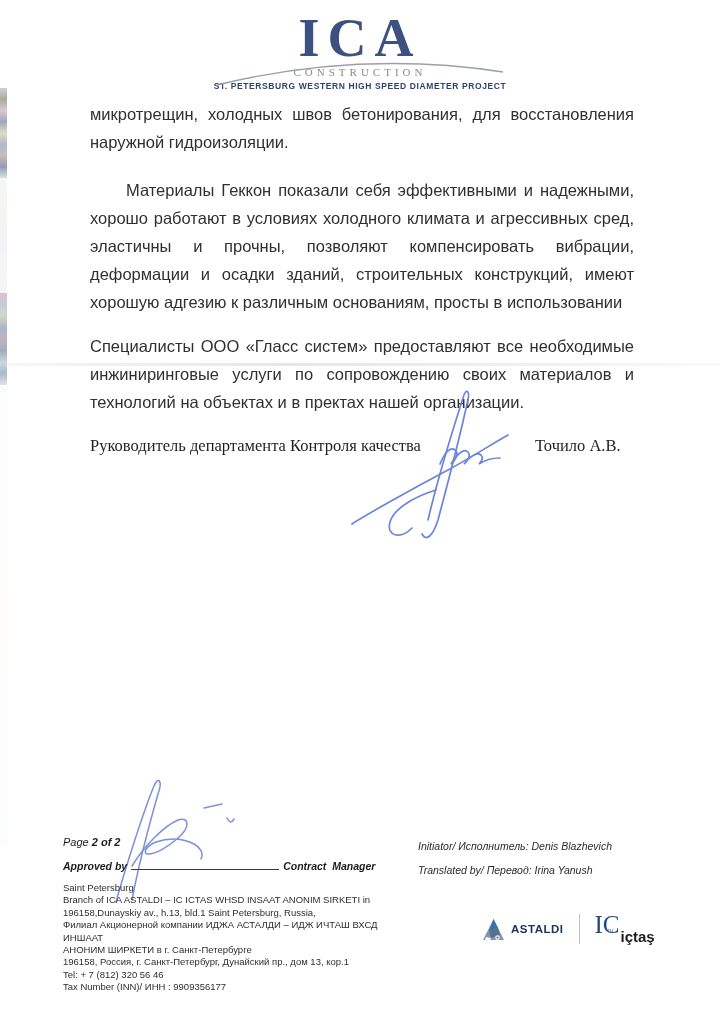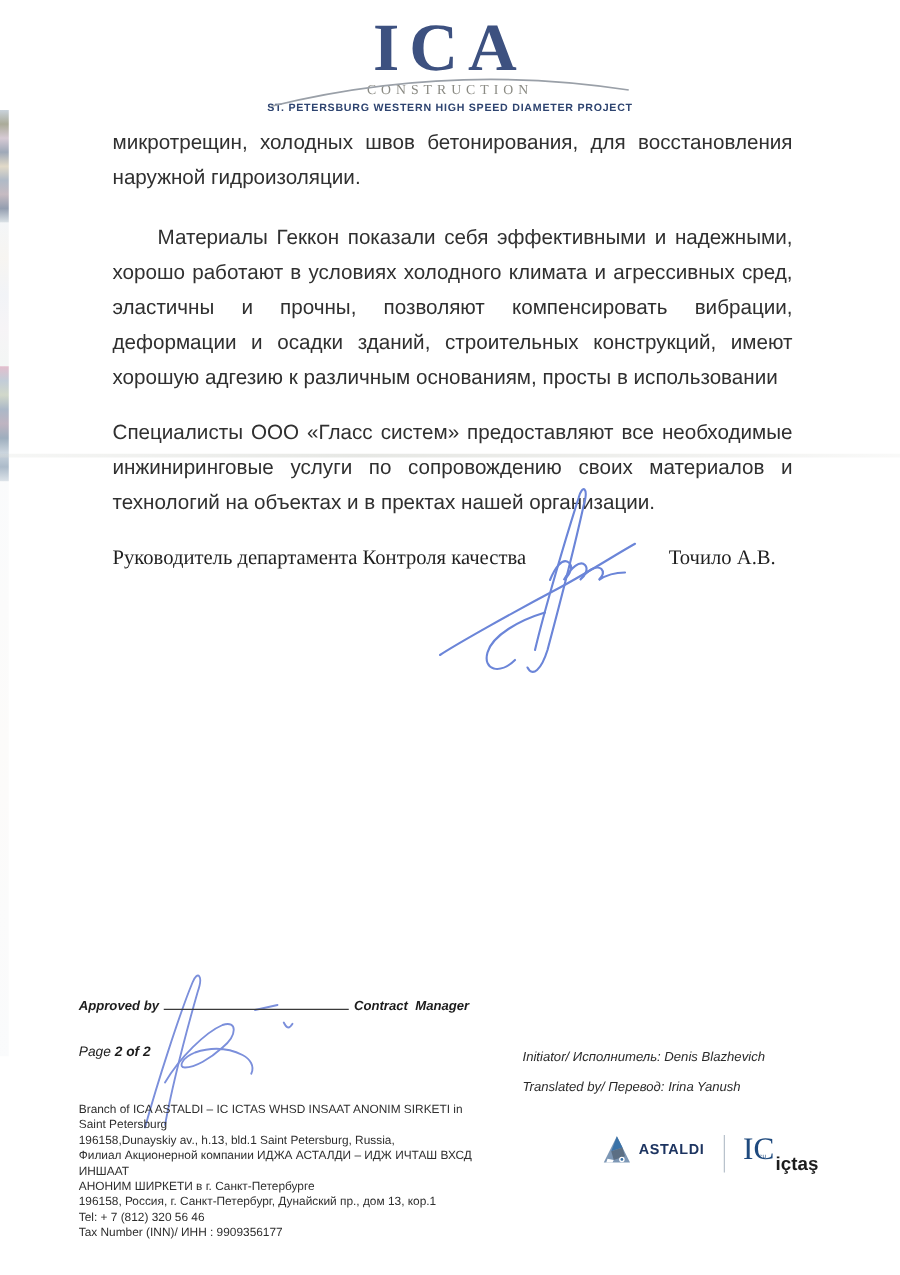--- a/index.html
+++ b/index.html
@@ -108,21 +108,21 @@
   .page-label {
     position: absolute;
     left: 63px; top: 836px;
     font-size: 11px;
     font-style: italic;
     color: #1c1c1c;
   }
   .page-label b { font-weight: bold; }
   .approved-row {
     position: absolute;
-    left: 63px; top: 798px;
+    left: 63px; top: 860px;
     font-size: 10.5px;
     font-style: italic;
     font-weight: bold;
     color: #1c1c1c;
     white-space: pre;
   }
   .approved-line {
     display: inline-block;
     width: 148px;
     border-bottom: 1.3px solid #3a3a3a;
@@ -156,21 +156,21 @@
     font-size: 10.5px;
     font-style: italic;
     color: #2a2a2a;
   }
 
   
   .logos-row {
     position: absolute;
     left: 482px; top: 908px;
     display: flex;
-    align-items: flex-start;
+    align-items: center;
     height: 42px;
   }
   .astaldi-wrap { display: flex; align-items: center; }
   .astaldi-text {
     margin-left: 6px;
     font-size: 11.5px;
     font-weight: bold;
     letter-spacing: 0.5px;
     color: #1d3460;
   }
@@ -247,22 +247,22 @@
       <path d="M 30 132 C 40 96 58 40 68 16 C 72 6 77 10 72 24 C 64 52 52 98 46 130"></path>
       <path d="M 46 96 C 58 76 78 56 92 50 C 104 46 104 58 92 68 C 82 77 70 84 62 84 C 56 84 60 76 70 72 C 82 68 96 68 108 74 C 114 77 118 83 115 89"></path>
       <path d="M 118 38 L 136 34"></path>
       <path d="M 141 48 C 143 52 145 54 148 49"></path>
     </g>
   </svg>
 
   <div class="approved-row"><span>Approved by</span><span class="approved-line"></span><span>Contract  Manager</span></div>
 
   <div class="company-block">
+    <div>Saint Petersburg</div>
     <div>Branch of ICA ASTALDI – IC ICTAS WHSD INSAAT ANONIM SIRKETI in</div>
-    <div>Saint Petersburg</div>
     <div>196158,Dunayskiy av., h.13, bld.1 Saint Petersburg, Russia,</div>
     <div>Филиал Акционерной компании ИДЖА АСТАЛДИ – ИДЖ ИЧТАШ ВХСД ИНШААТ</div>
     <div>АНОНИМ ШИРКЕТИ в г. Санкт-Петербурге</div>
     <div>196158, Россия, г. Санкт-Петербург, Дунайский пр., дом 13, кор.1</div>
     <div>Tel: + 7 (812) 320 56 46</div>
     <div>Tax Number (INN)/ ИНН : 9909356177</div>
   </div>
 
   <div class="initiator-line">Initiator/ Исполнитель: Denis Blazhevich</div>
   <div class="translated-line">Translated by/ Перевод:  Irina Yanush</div>

